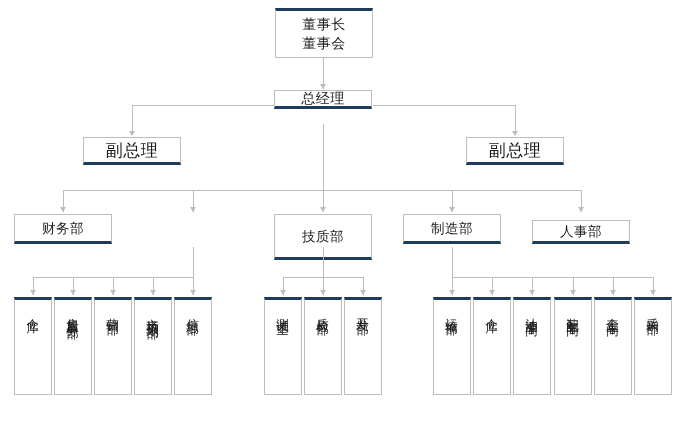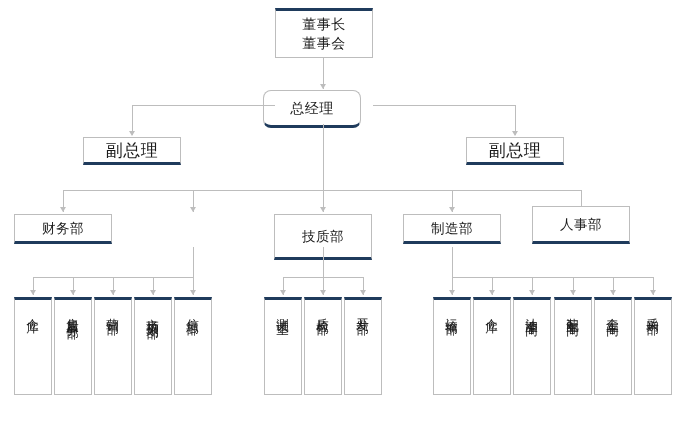--- a/index.html
+++ b/index.html
@@ -93,21 +93,21 @@
 <div id="chart-root">
 
   <div class="node lvl-chair accent-top" style="left:275px; top:8px; width:98px; height:50px;">
     <span class="node-label">董事长
 董事会</span>
   </div>
 
   <div class="conn conn-v" style="left:323px; top:58px; height:31px;"></div>
   <div class="arrow" style="left:320px; top:84px;"></div>
 
-  <div class="node lvl-gm accent-bottom" style="left:263px; top:90px; width:98px; height:38px;border-radius:8px;">
+  <div class="node lvl-gm accent-bottom" style="left:274px; top:90px; width:98px; height:19px;">
     <span class="node-label">总经理</span>
   </div>
 
   <div class="conn conn-h" style="left:132px; top:105px; width:143px;"></div>
   <div class="conn conn-v" style="left:132px; top:105px; height:30px;"></div>
   <div class="arrow" style="left:129px; top:131px;"></div>
 
   <div class="conn conn-h" style="left:373px; top:105px; width:142px;"></div>
   <div class="conn conn-v" style="left:515px; top:105px; height:30px;"></div>
   <div class="arrow" style="left:512px; top:131px;"></div>
@@ -137,21 +137,21 @@
 
   <div class="node lvl-dept accent-bottom" style="left:14px; top:214px; width:98px; height:30px;">
     <span class="node-label">财务部</span>
   </div>
   <div class="node lvl-dept accent-bottom" style="left:274px; top:214px; width:98px; height:46px;">
     <span class="node-label">技质部</span>
   </div>
   <div class="node lvl-dept accent-bottom" style="left:403px; top:214px; width:98px; height:30px;">
     <span class="node-label">制造部</span>
   </div>
-  <div class="node lvl-dept accent-bottom" style="left:532px; top:206px; width:98px; height:38px;">
+  <div class="node lvl-dept accent-bottom" style="left:532px; top:220px; width:98px; height:24px;">
     <span class="node-label">人事部</span>
   </div>
 
   <div class="conn conn-v" style="left:193px; top:247px; height:31px;"></div>
   <div class="conn conn-h" style="left:33px; top:277px; width:161px;"></div>
 
   <div class="conn conn-v" style="left:33px;  top:277px; height:18px;"></div>
   <div class="conn conn-v" style="left:73px;  top:277px; height:18px;"></div>
   <div class="conn conn-v" style="left:113px; top:277px; height:18px;"></div>
   <div class="conn conn-v" style="left:153px; top:277px; height:18px;"></div>

